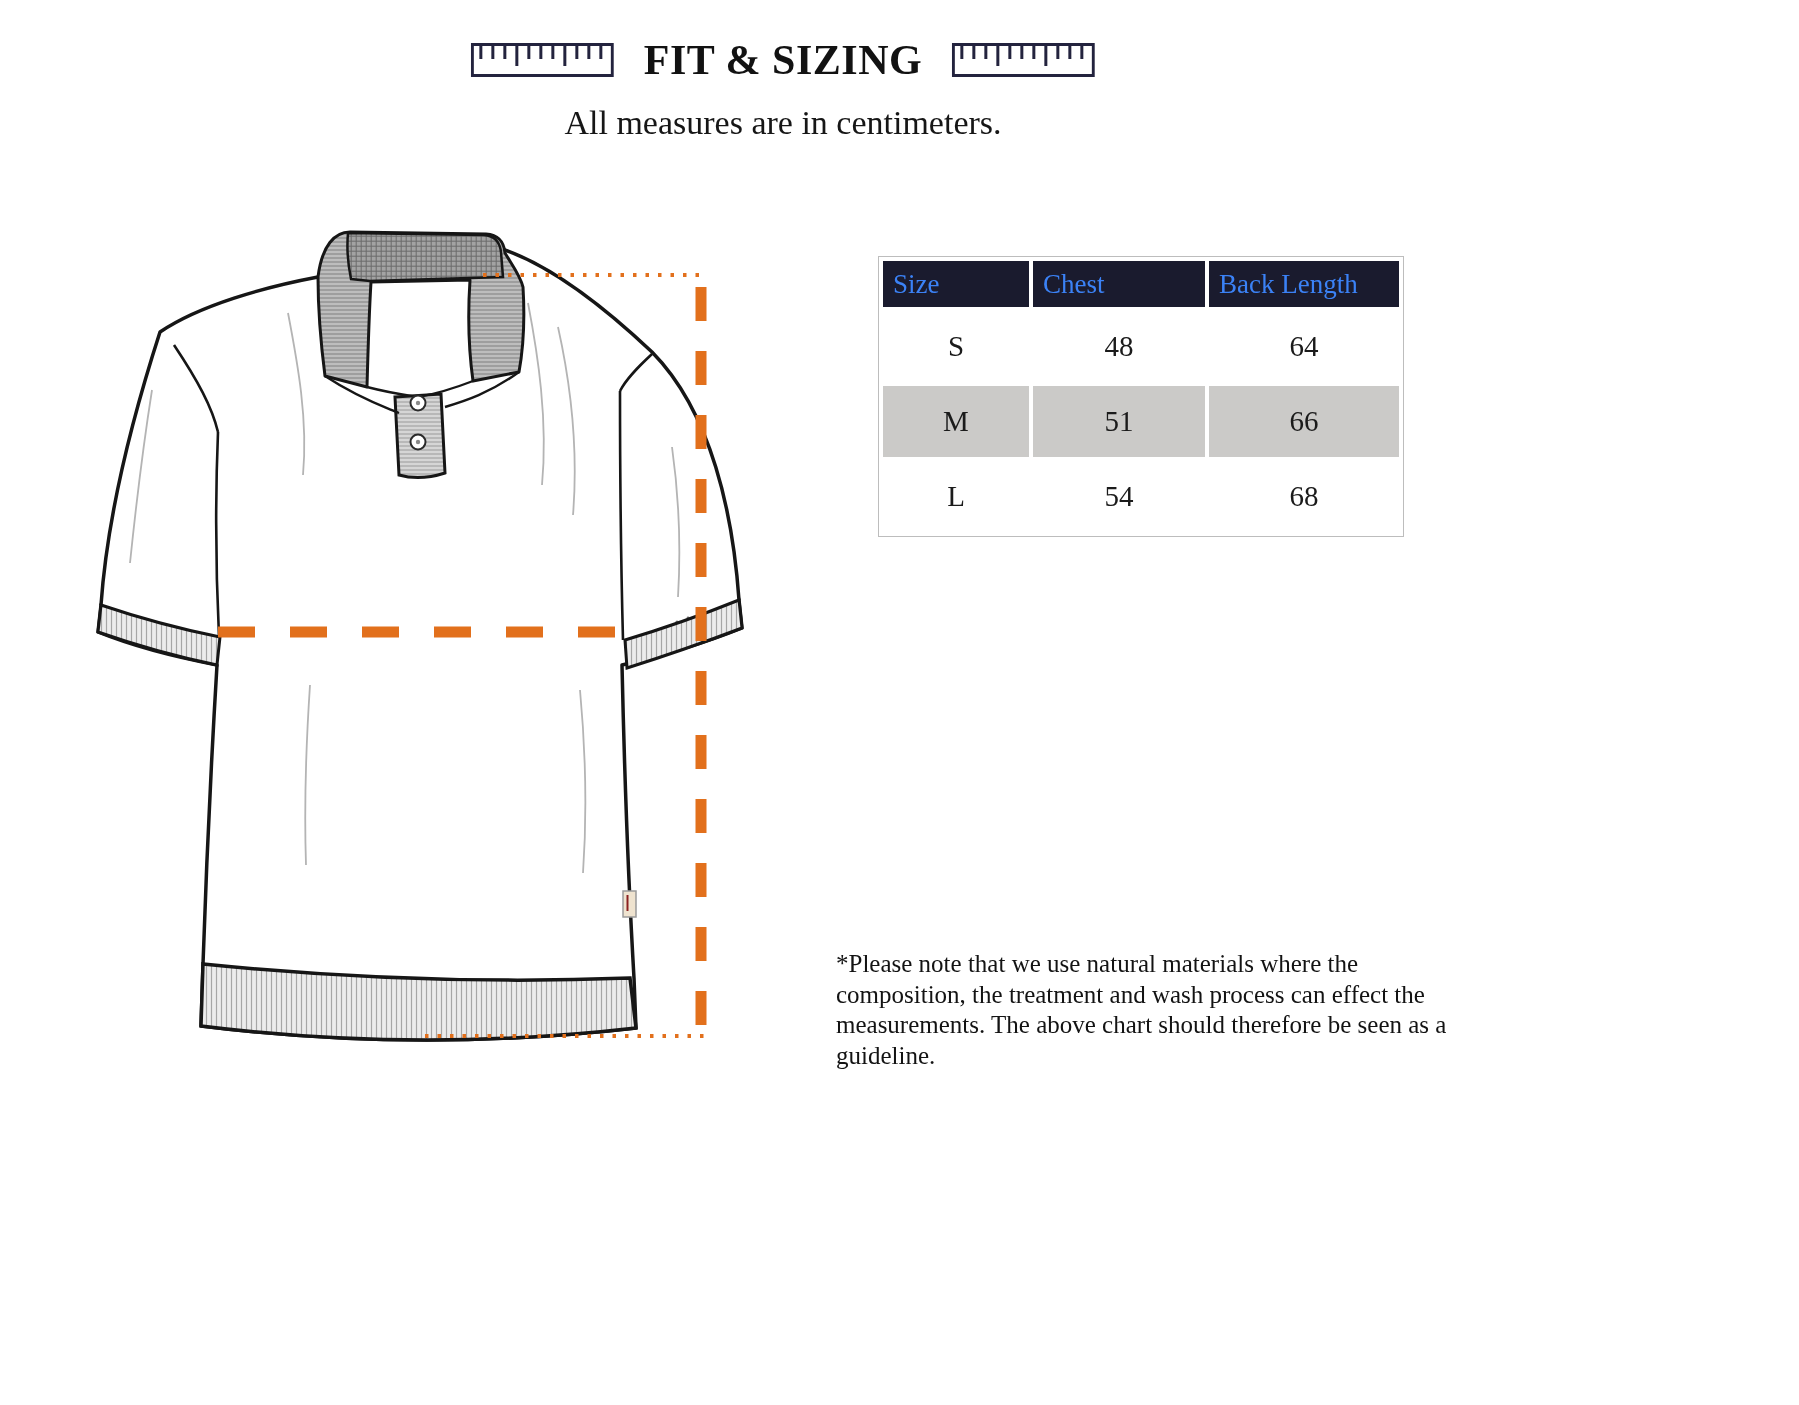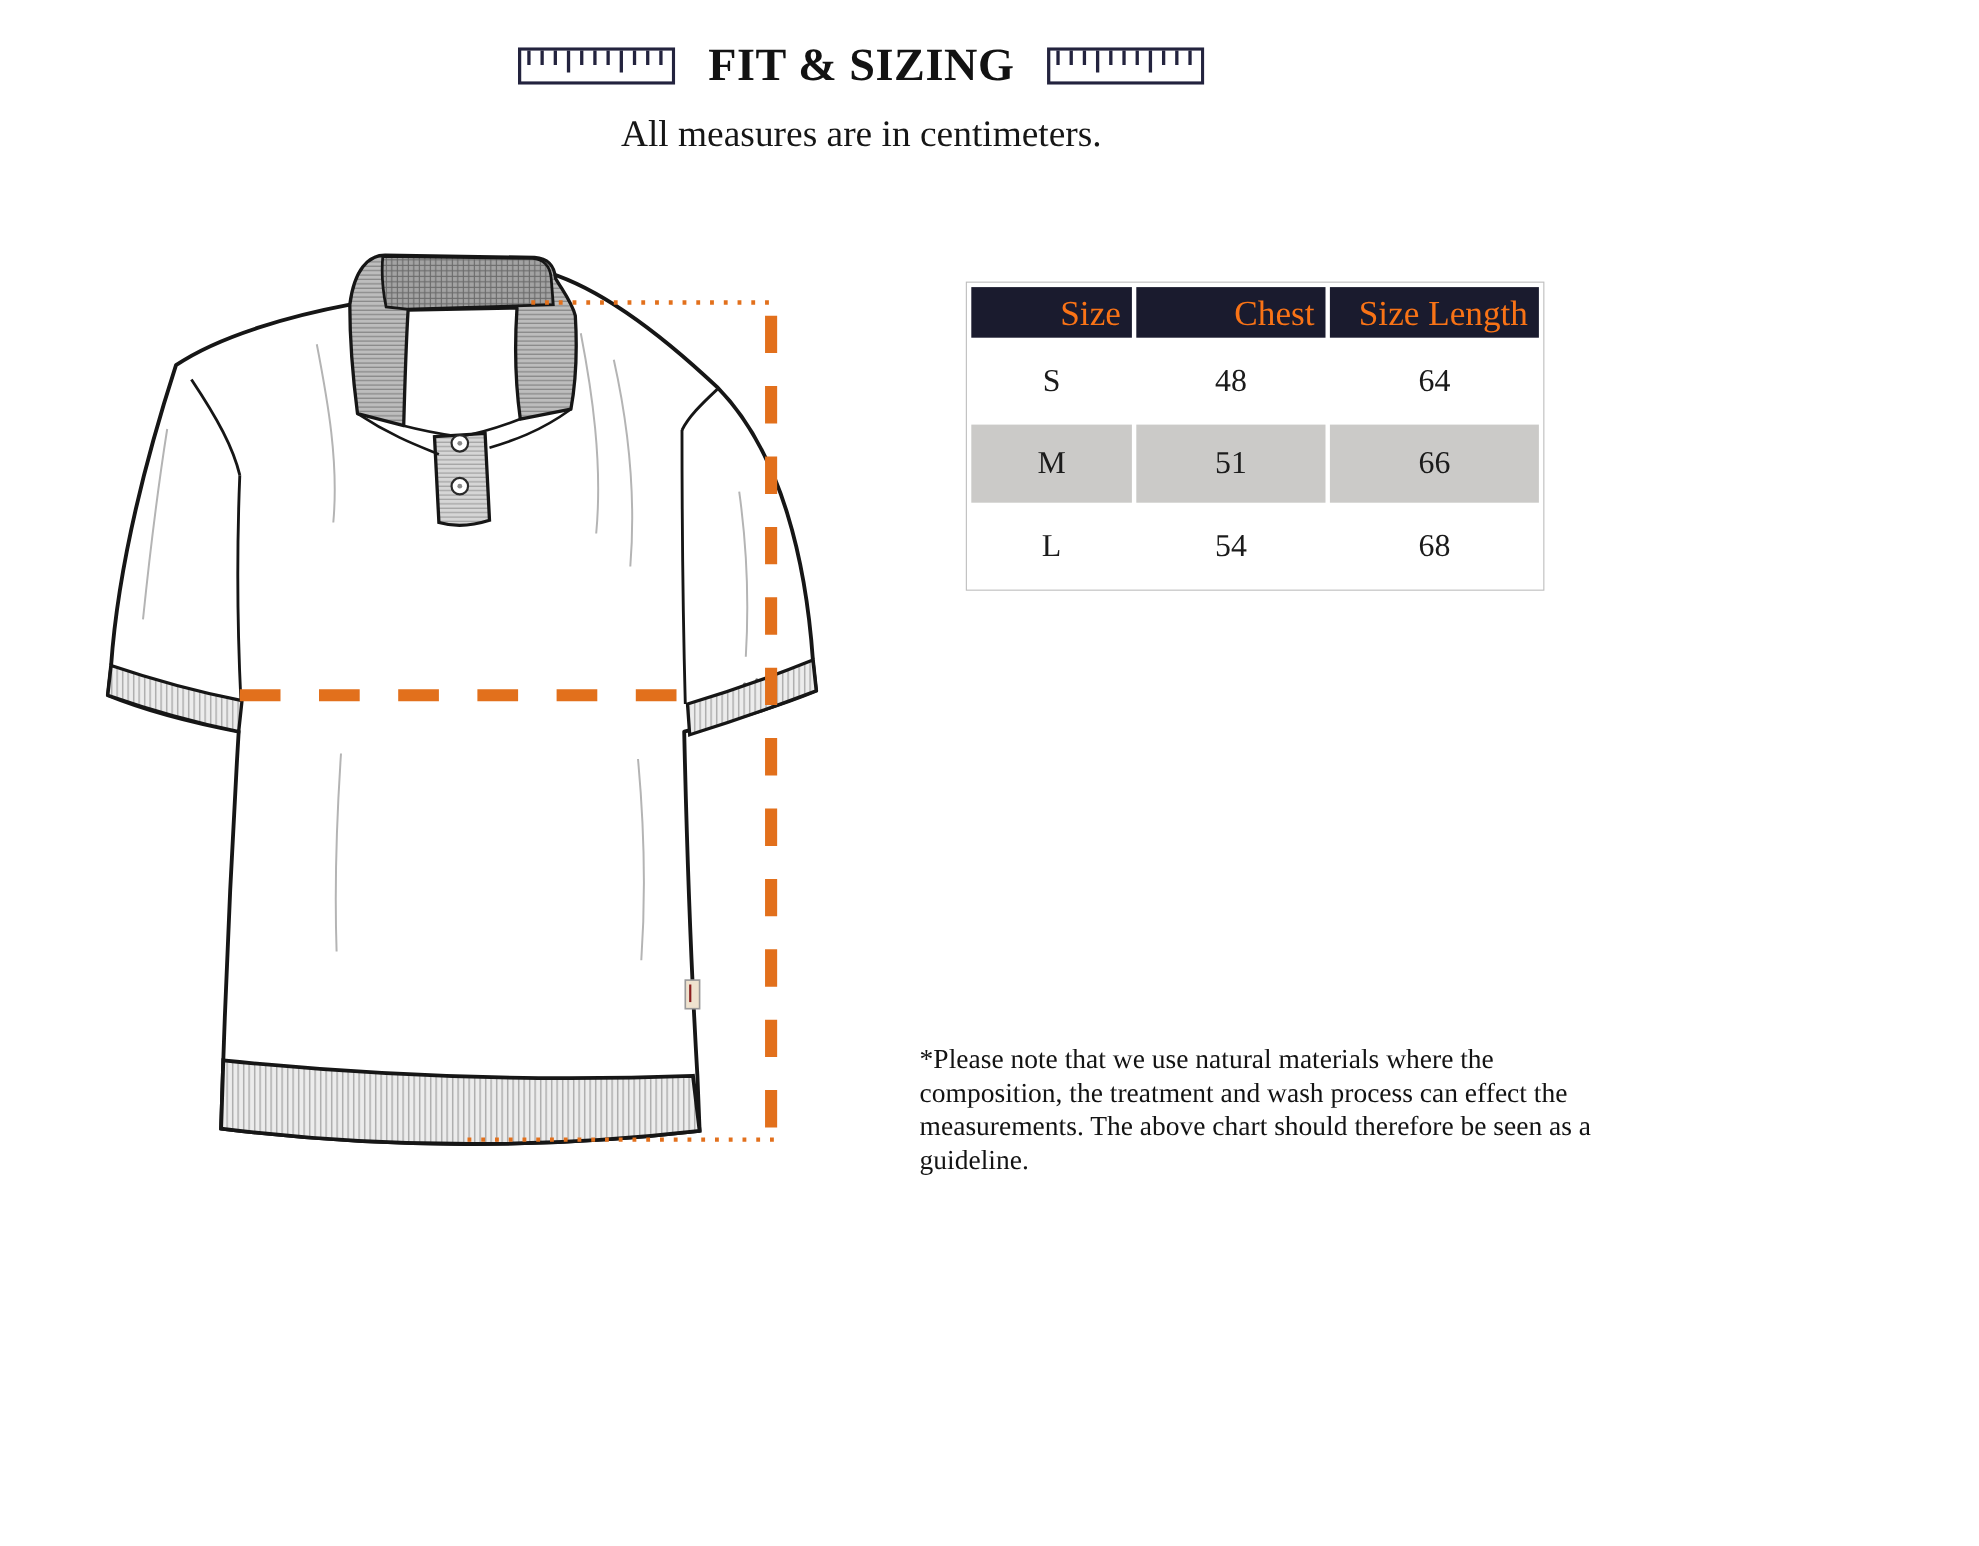--- a/index.html
+++ b/index.html
@@ -28,22 +28,22 @@
   
   .shirt-wrap{position:absolute;left:60px;top:185px;width:700px;height:880px;}
 
   
   .size-table-wrap{
     position:absolute;left:878px;top:256px;
     border:1px solid #bdbdbd;background:#ffffff;
   }
   table.size-chart{border-collapse:separate;border-spacing:4px;}
   table.size-chart th{
-    background:#1a1b2e;color:#f97316;font-weight:normal;
-    font-size:32px;height:46px;padding:0 10px;text-align:right;
+    background:#1a1b2e;color:#3b82f6;font-weight:normal;
+    font-size:27px;height:46px;padding:0 10px;text-align:left;
   }
   table.size-chart td{
     font-size:29px;height:71px;text-align:center;color:#1b1b1b;padding:0;
   }
   col.c-size{width:146px;} col.c-chest{width:172px;} col.c-back{width:190px;}
   tr.row-white td{background:#ffffff;}
   tr.row-gray td{background:#cbcac8;}
 
   
   .note{
@@ -224,21 +224,21 @@
     <table class="size-chart">
       <colgroup>
           <col class="c-size">
           <col class="c-chest">
           <col class="c-back">
         </colgroup>
       <thead>
         <tr>
           <th>Size</th>
           <th>Chest</th>
-          <th>Size Length</th>
+          <th>Back Length</th>
         </tr>
       </thead>
       <tbody>
         <tr class="row-white">
           <td>S</td>
           <td>48</td>
           <td>64</td>
         </tr>
         <tr class="row-gray">
           <td>M</td>

